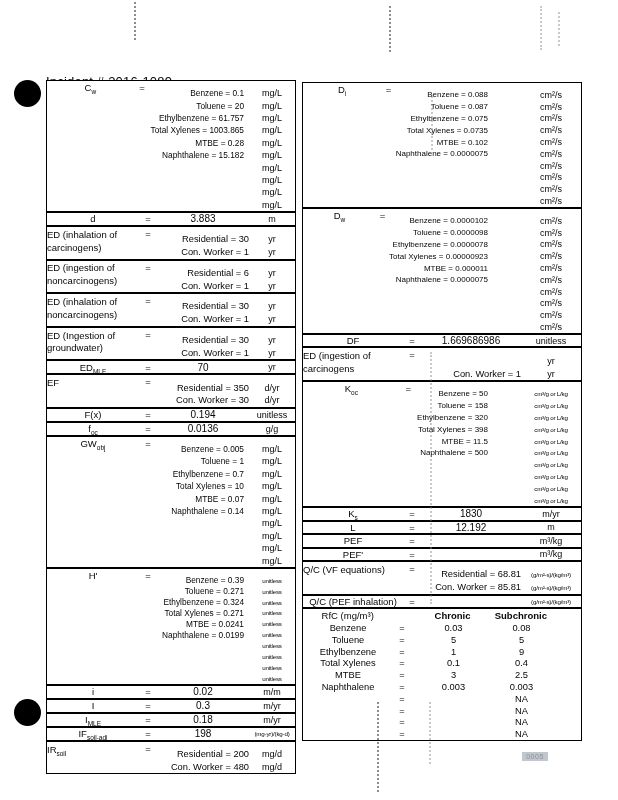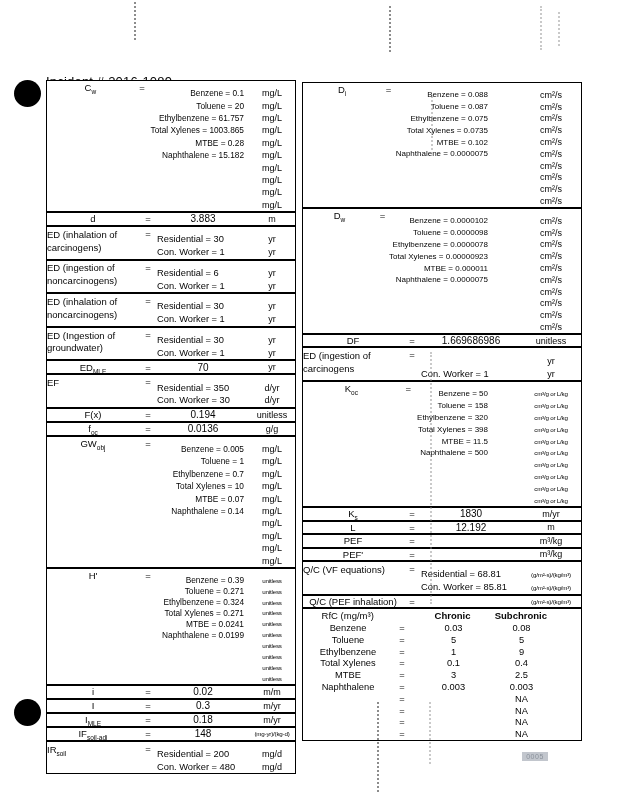--- a/index.html
+++ b/index.html
@@ -27,21 +27,21 @@
   .lv{flex:1;text-align:right;font-size:8.3px;padding-right:5px;white-space:nowrap;}
   .t-right .lv{font-size:8px;}
   .lu{width:46px;text-align:center;font-size:9px;white-space:nowrap;}
   .t-right .lu{width:60px;}
   .vcol{flex:1;text-align:center;font-size:10px;display:flex;align-items:center;justify-content:center;}
   .ucol{width:46px;text-align:center;font-size:9px;display:flex;align-items:center;justify-content:center;white-space:nowrap;}
   .t-right .ucol{width:60px;}
   .small{font-size:6.2px !important;letter-spacing:-.2px;}
   .dl-lab{height:12.8px;display:flex;align-items:center;justify-content:flex-start;font-size:9.5px;}
   .dline{height:12.8px;display:flex;align-items:center;}
-  .dv{flex:1;text-align:left;font-size:9.3px;white-space:nowrap;}
+  .dv{flex:1;text-align:right;font-size:9.3px;white-space:nowrap;}
   sub.ps{font-size:6.5px;line-height:0;}
   .rfch{display:flex;align-items:center;height:15px;font-size:9.5px;}
   .rfcr{display:flex;align-items:center;height:11.8px;font-size:9.3px;}
   .rl{width:90px;text-align:center;}
   .rq{width:18px;text-align:center;}
   .r1{width:85px;text-align:center;}
   .r2{flex:1;text-align:center;padding-right:34px;}
   .bold{font-weight:bold;}
   .hole{position:absolute;width:27px;height:27px;border-radius:50%;background:#000;}
   .hole-top{left:14px;top:80px;}
@@ -355,21 +355,21 @@
         </div>
         <div class="eqcol">=</div>
         <div class="vcol">0.18</div>
         <div class="ucol">m/yr</div>
       </div>
       <div class="sec srow">
         <div class="pcol pv">
           <span class="pn">IF<sub class="ps">soil-adj</sub></span>
         </div>
         <div class="eqcol">=</div>
-        <div class="vcol">148</div>
+        <div class="vcol">198</div>
         <div class="ucol small">(mg-yr)/(kg-d)</div>
       </div>
       <div class="sec row">
         <div class="pcol">
           <div class="dl-lab">
             <span class="pn">IR<sub class="ps">soil</sub></span>
           </div>
         </div>
         <div class="eqcol">=</div>
         <div class="lines">

